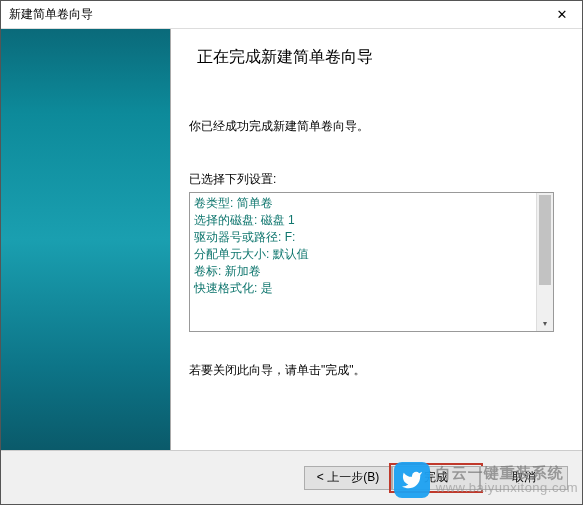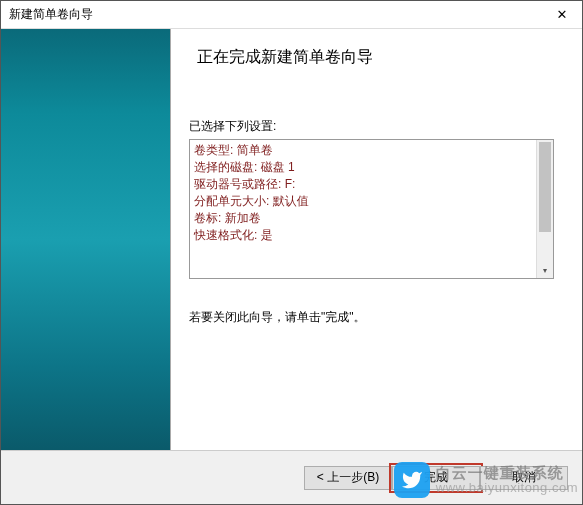--- a/index.html
+++ b/index.html
@@ -82,21 +82,21 @@
       height: 140px;
       background: #fff;
       display: flex;
     }
     .settings-box {
       flex: 1;
       padding: 2px 4px;
       overflow: hidden;
       font-size: 12px;
       line-height: 17px;
-      color: #7f1d1d;
+      color: #0f766e;
     }
     .settings-box div { white-space: nowrap; }
     .scrollbar {
       width: 17px;
       background: #f0f0f0;
       border-left: 1px solid #ddd;
       position: relative;
     }
     .scroll-thumb {
       position: absolute;
@@ -195,20 +195,21 @@
   <div class="titlebar">
     <span class="title">新建简单卷向导</span>
     <div class="close">
       <span>✕</span>
     </div>
   </div>
   <div class="body">
     <div class="sidebar"></div>
     <div class="content">
       <div class="heading">正在完成新建简单卷向导</div>
+      <div class="intro">你已经成功完成新建简单卷向导。</div>
       <div class="settings-label">已选择下列设置:</div>
       <div class="settings-box-wrap">
         <div class="settings-box">
           <div>卷类型: 简单卷</div>
           <div>选择的磁盘: 磁盘 1</div>
           <div>驱动器号或路径: F:</div>
           <div>分配单元大小: 默认值</div>
           <div>卷标: 新加卷</div>
           <div>快速格式化: 是</div>
         </div>

